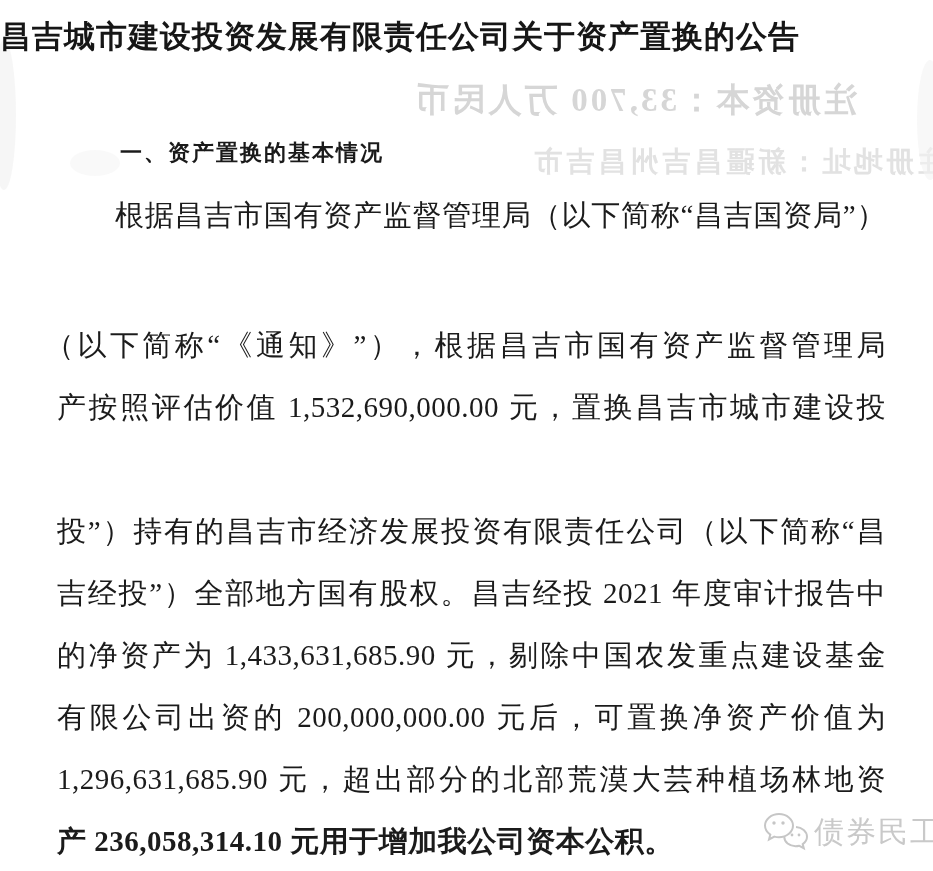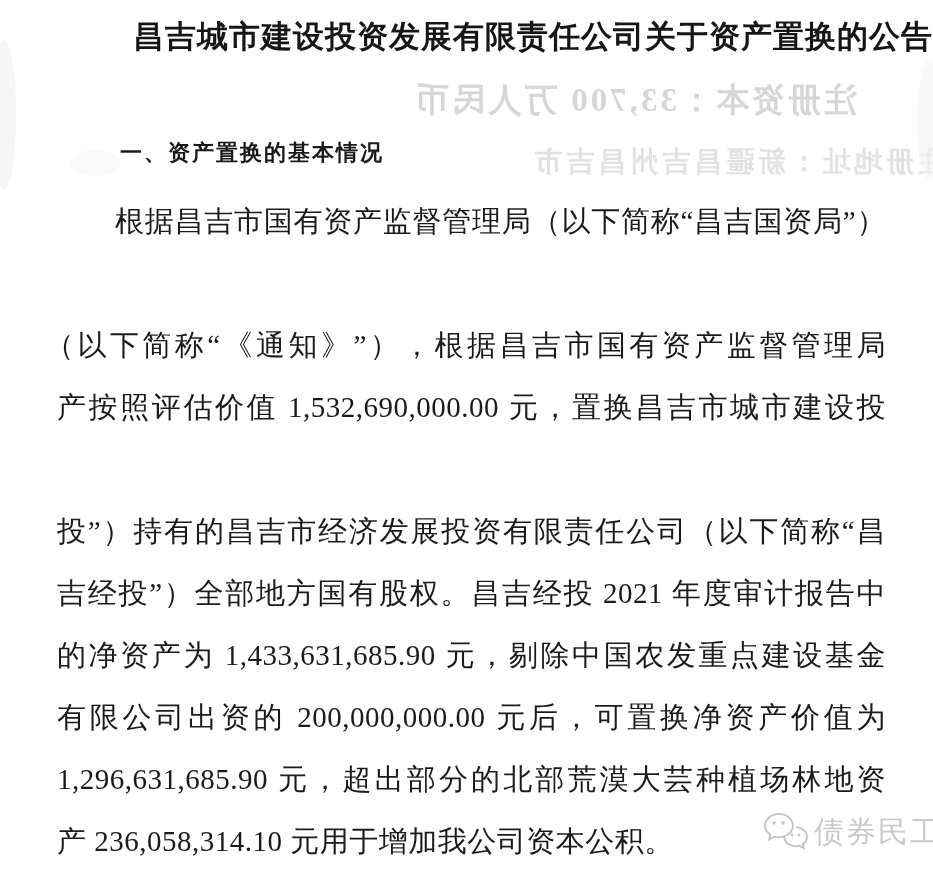--- a/index.html
+++ b/index.html
@@ -7,21 +7,21 @@
     position:relative;
     width:933px;height:871px;
     background:#ffffff;
     overflow:hidden;
     font-family:"Liberation Serif","DejaVu Serif",serif;
     color:#1b1b1b;
   }
   
   .doc-title{
     position:absolute;top:16px;left:0;width:933px;
-    text-align:right;
+    text-align:left;
     font-size:31px;font-weight:700;
     letter-spacing:1px;
     color:#161616;
   }
   
   .section-heading{
     position:absolute;top:138px;left:120px;
     font-size:22px;font-weight:700;
     letter-spacing:2px;
     color:#1a1a1a;
@@ -31,21 +31,21 @@
   .body-line{
     position:absolute;left:57px;width:829px;
     font-size:29px;line-height:31px;
     text-align:justify;text-align-last:justify;
     letter-spacing:0.5px;
     white-space:nowrap;
     color:#1b1b1b;
   }
   .body-line.indent{padding-left:58px;width:771px;}
   .body-line.hang{text-indent:-12px;}
-  .body-line.last{text-align:center;text-align-last:left;}
+  .body-line.last{text-align:center;text-align-last:left;font-weight:bold;}
   
   .bleed{
     position:absolute;
     transform:scaleX(-1);
     font-weight:700;
     white-space:nowrap;
     pointer-events:none;
     user-select:none;
   }
   .bleed-capital{
@@ -88,21 +88,21 @@
   <div class="bleed bleed-address">注册地址：新疆昌吉州昌吉市</div>
 
   <div class="smudge s1"></div>
   <div class="smudge s2"></div>
   <div class="smudge s3"></div>
 
   <div class="doc-title">昌吉城市建设投资发展有限责任公司关于资产置换的公告</div>
 
   <div class="section-heading">一、资产置换的基本情况</div>
 
-  <div class="body-line indent" style="top:206px">根据昌吉市国有资产监督管理局（以下简称“昌吉国资局”）</div>
+  <div class="body-line indent" style="top:200px">根据昌吉市国有资产监督管理局（以下简称“昌吉国资局”）</div>
   <div class="body-line hang" style="top:330px">（以下简称“《通知》”），根据昌吉市国有资产监督管理局</div>
   <div class="body-line" style="top:392px">产按照评估价值 1,532,690,000.00 元，置换昌吉市城市建设投</div>
   <div class="body-line" style="top:516px">投”）持有的昌吉市经济发展投资有限责任公司（以下简称“昌</div>
   <div class="body-line" style="top:578px">吉经投”）全部地方国有股权。昌吉经投 2021 年度审计报告中</div>
   <div class="body-line" style="top:640px">的净资产为 1,433,631,685.90 元，剔除中国农发重点建设基金</div>
   <div class="body-line" style="top:702px">有限公司出资的 200,000,000.00 元后，可置换净资产价值为</div>
   <div class="body-line" style="top:764px">1,296,631,685.90 元，超出部分的北部荒漠大芸种植场林地资</div>
   <div class="body-line last" style="top:826px">产 236,058,314.10 元用于增加我公司资本公积。</div>
 
   <div class="watermark">

